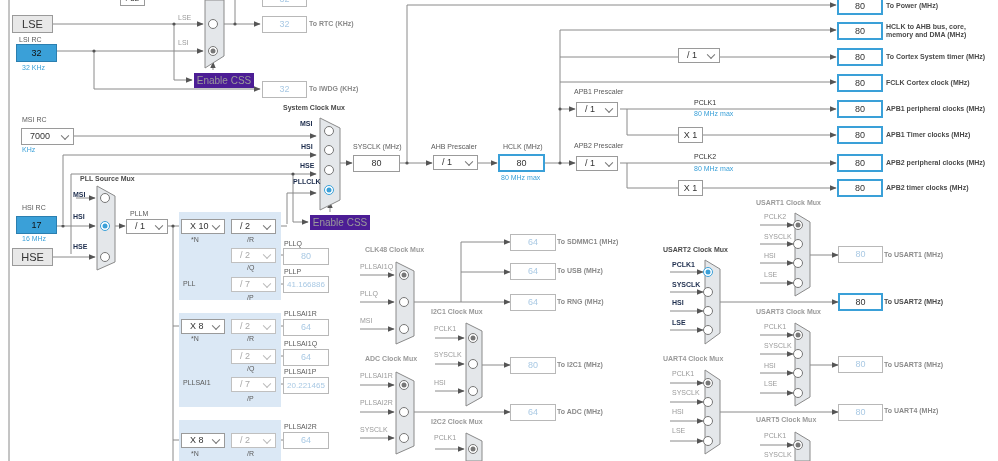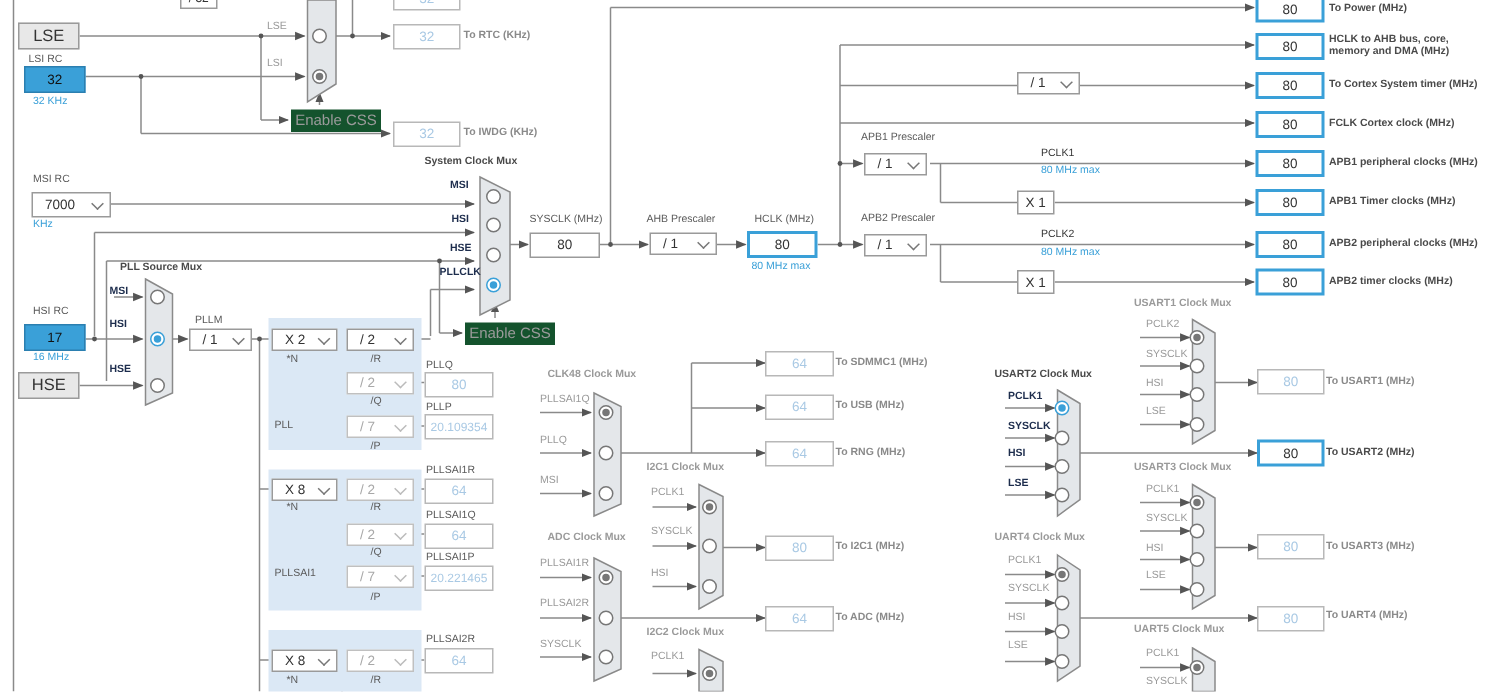--- a/index.html
+++ b/index.html
@@ -14,21 +14,21 @@
   .outtxt { position:absolute; font-size:7px; font-weight:bold; color:#4a4a4a; white-space:nowrap; line-height:8px; }
   .outtxt.dim { color:#8a8a8a; }
   .box { position:absolute; box-sizing:border-box; border:1px solid #9a9a9a; background:#fff;
          font-size:9px; color:#333; text-align:center; }
   .box.active { border:2px solid #3aa0d8; }
   .box.disabled { color:#a9c9e4; border-color:#b8b8b8; }
   .src { position:absolute; box-sizing:border-box; background:#3aa0d8; border:1px solid #2b7fb0; color:#111;
          font-size:9px; text-align:center; }
   .gray-btn { position:absolute; box-sizing:border-box; background:#e8e8e8; border:1px solid #9a9a9a;
               font-size:11px; color:#333; text-align:center; }
-  .css-btn { position:absolute; background:#14532d; color:#9a9a9a; font-size:10px; text-align:center; }
+  .css-btn { position:absolute; background:#4c1d95; color:#9a9a9a; font-size:10px; text-align:center; }
   .sel { position:absolute; box-sizing:border-box; border:1px solid #9a9a9a; background:#fff;
          font-size:9px; color:#333; padding-left:8px; }
   .sel.disabled { color:#a8a8a8; border-color:#c0c0c0; }
   .sel .chev { position:absolute; right:5px; top:50%; width:5px; height:5px; border-right:1px solid #777;
                border-bottom:1px solid #777; transform:translateY(-70%) rotate(45deg); }
   .sel.disabled .chev { border-color:#bbb; }
   .plltile { position:absolute; background:#dbe8f5; }
 </style>
 </head>
 <body>
@@ -325,33 +325,33 @@
 <div class="lbl dark" style="left:73px;top:191px;">MSI</div>
 <div class="lbl dark" style="left:73px;top:213px;">HSI</div>
 <div class="lbl dark" style="left:73px;top:243px;">HSE</div>
 <div class="lbl" style="left:130px;top:210px;">PLLM</div>
 <div class="sel" style="left:126px;top:219px;width:42px;height:15px;line-height:13px;"><span>/ 1</span><span class="chev"></span></div>
 
 <div class="plltile" style="left:179px;top:212px;width:102px;height:88px;"></div>
 <div class="plltile" style="left:179px;top:313px;width:102px;height:94px;"></div>
 <div class="plltile" style="left:179px;top:420px;width:102px;height:41px;"></div>
 
-<div class="sel" style="left:181px;top:219px;width:44px;height:15px;line-height:13px;"><span>X 2</span><span class="chev"></span></div>
+<div class="sel" style="left:181px;top:219px;width:44px;height:15px;line-height:13px;"><span>X 10</span><span class="chev"></span></div>
 <div class="lbl" style="left:191px;top:236px;">*N</div>
 <div class="sel" style="left:231px;top:219px;width:45px;height:15px;line-height:13px;"><span>/ 2</span><span class="chev"></span></div>
 <div class="lbl" style="left:247px;top:236px;">/R</div>
 <div class="sel disabled" style="left:231px;top:248px;width:45px;height:15px;line-height:13px;"><span>/ 2</span><span class="chev"></span></div>
 <div class="lbl" style="left:247px;top:264px;">/Q</div>
 <div class="lbl" style="left:284px;top:240px;">PLLQ</div>
 <div class="box disabled" style="left:283px;top:248px;width:46px;height:17px;line-height:15px;">80</div>
 <div class="lbl" style="left:183px;top:280px;">PLL</div>
 <div class="sel disabled" style="left:231px;top:277px;width:45px;height:15px;line-height:13px;"><span>/ 7</span><span class="chev"></span></div>
 <div class="lbl" style="left:247px;top:294px;">/P</div>
 <div class="lbl" style="left:284px;top:268px;">PLLP</div>
-<div class="box disabled" style="left:283px;top:276px;width:46px;height:17px;line-height:15px;font-size:8px;">20.109354</div>
+<div class="box disabled" style="left:283px;top:276px;width:46px;height:17px;line-height:15px;font-size:8px;">41.166886</div>
 
 <div class="sel" style="left:181px;top:319px;width:44px;height:15px;line-height:13px;"><span>X 8</span><span class="chev"></span></div>
 <div class="lbl" style="left:191px;top:335px;">*N</div>
 <div class="sel disabled" style="left:231px;top:319px;width:45px;height:15px;line-height:13px;"><span>/ 2</span><span class="chev"></span></div>
 <div class="lbl" style="left:247px;top:335px;">/R</div>
 <div class="lbl" style="left:284px;top:310px;">PLLSAI1R</div>
 <div class="box disabled" style="left:283px;top:319px;width:46px;height:17px;line-height:15px;">64</div>
 <div class="sel disabled" style="left:231px;top:349px;width:45px;height:15px;line-height:13px;"><span>/ 2</span><span class="chev"></span></div>
 <div class="lbl" style="left:247px;top:365px;">/Q</div>
 <div class="lbl" style="left:284px;top:340px;">PLLSAI1Q</div>

